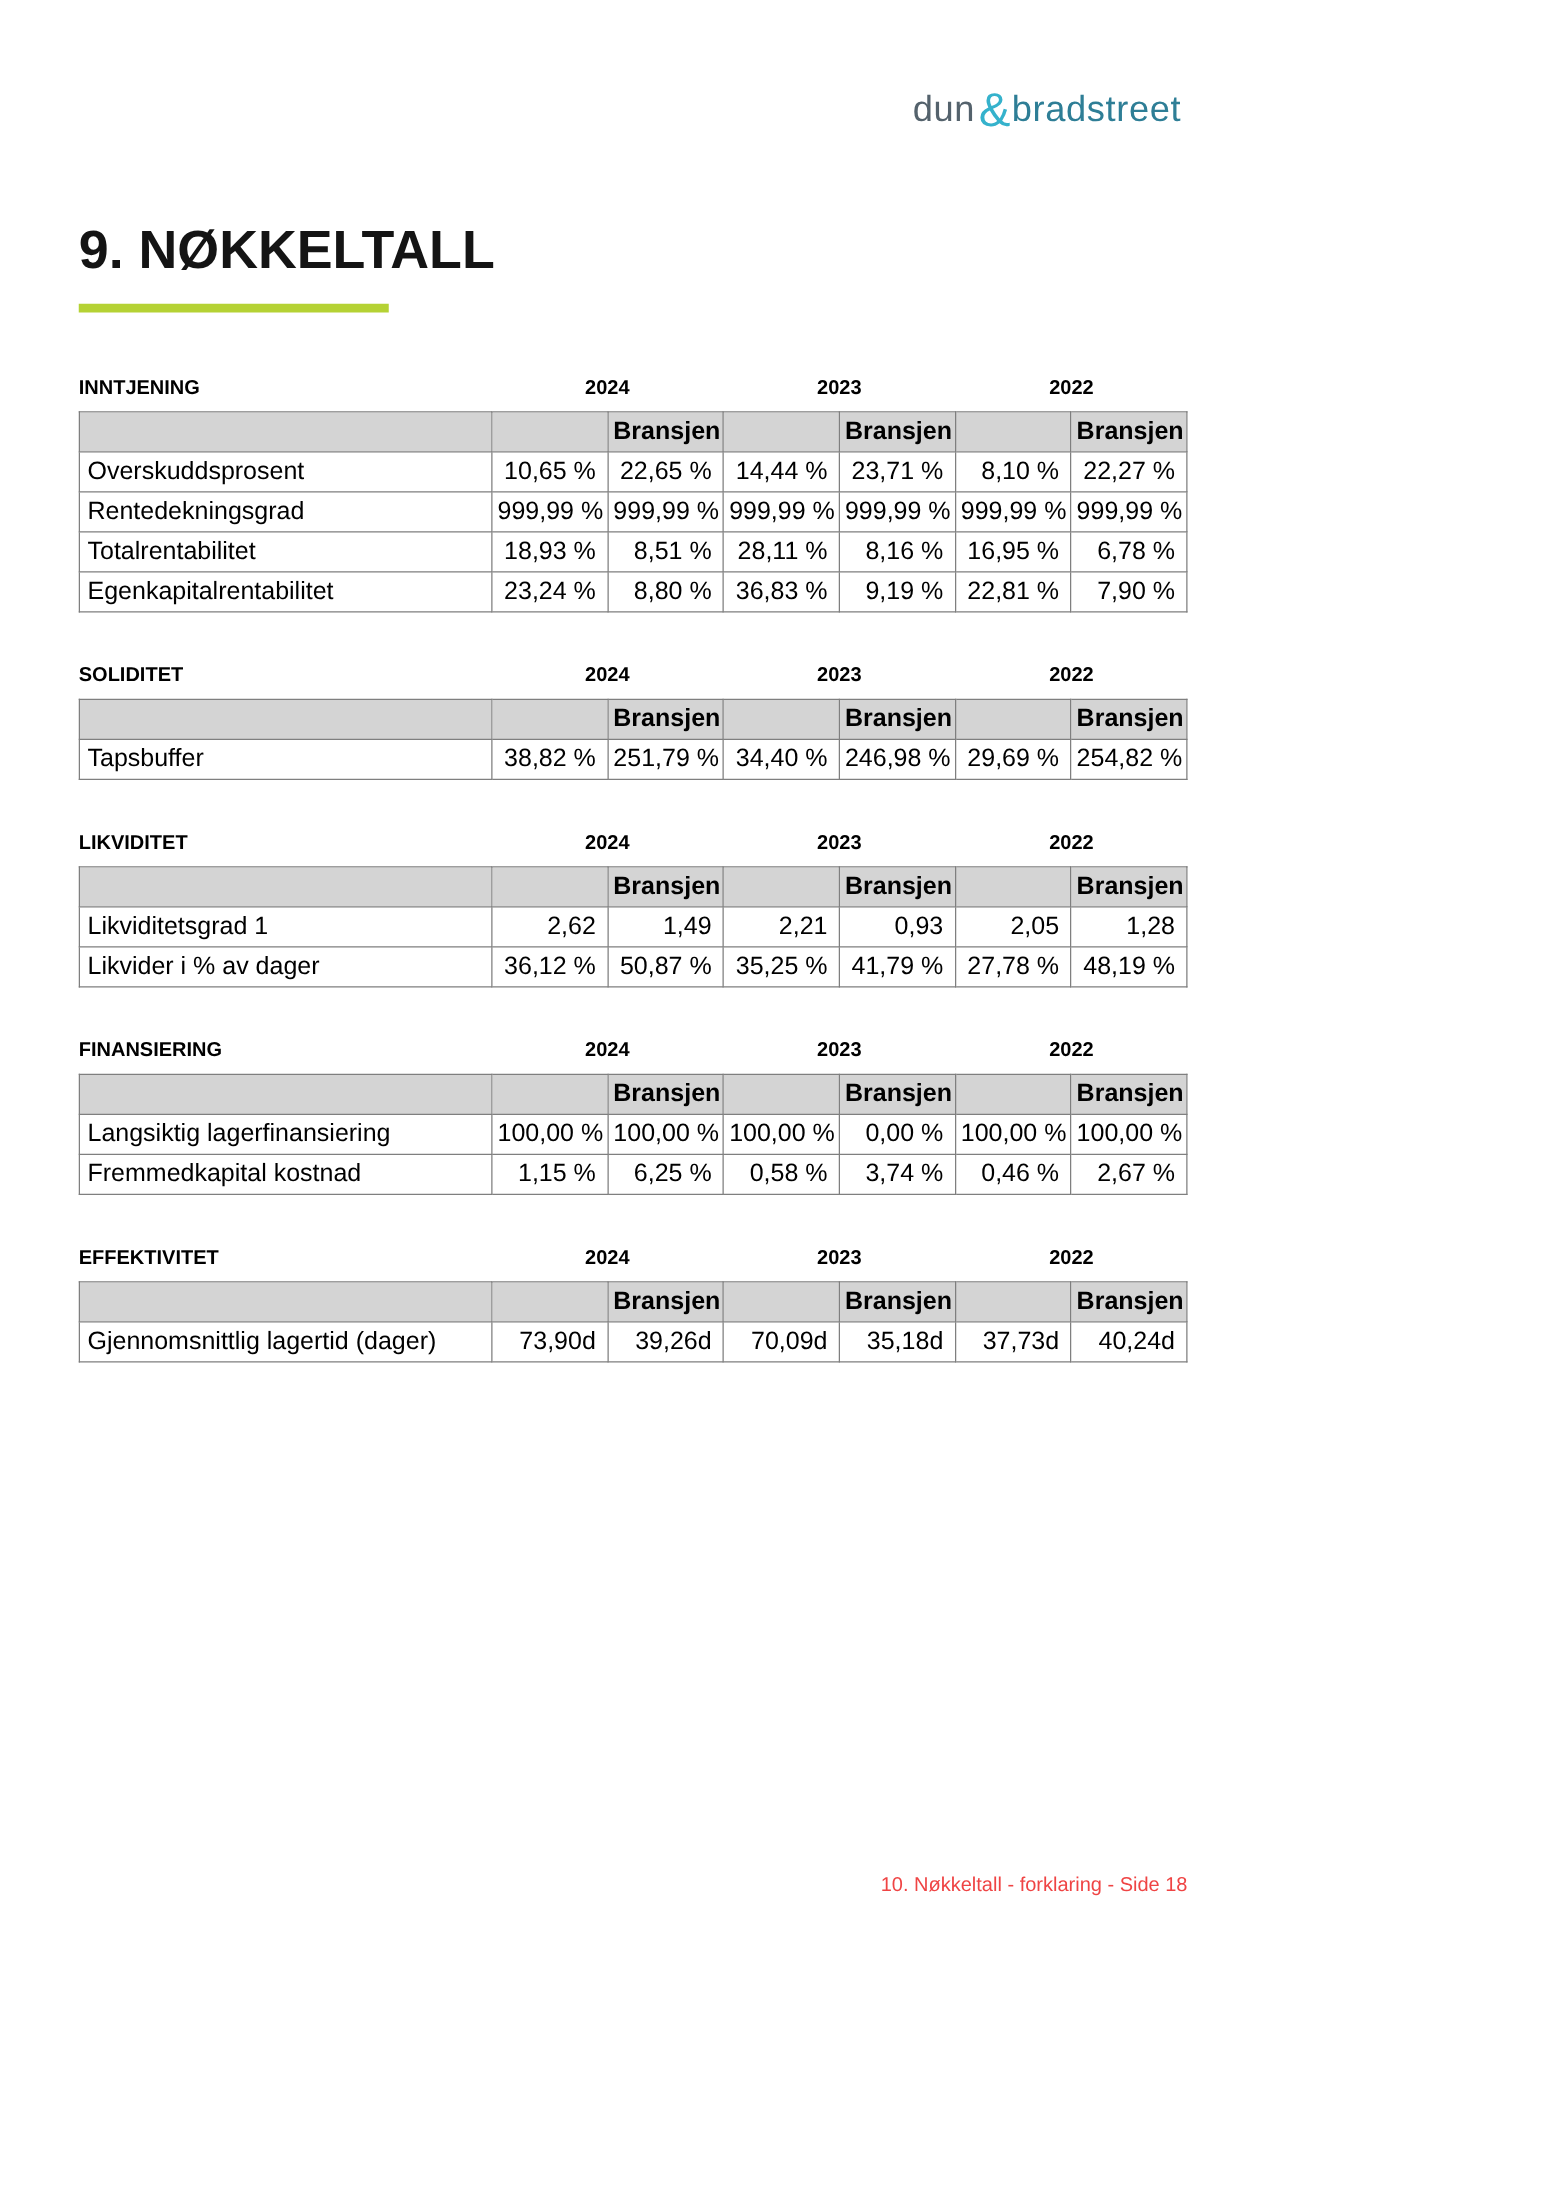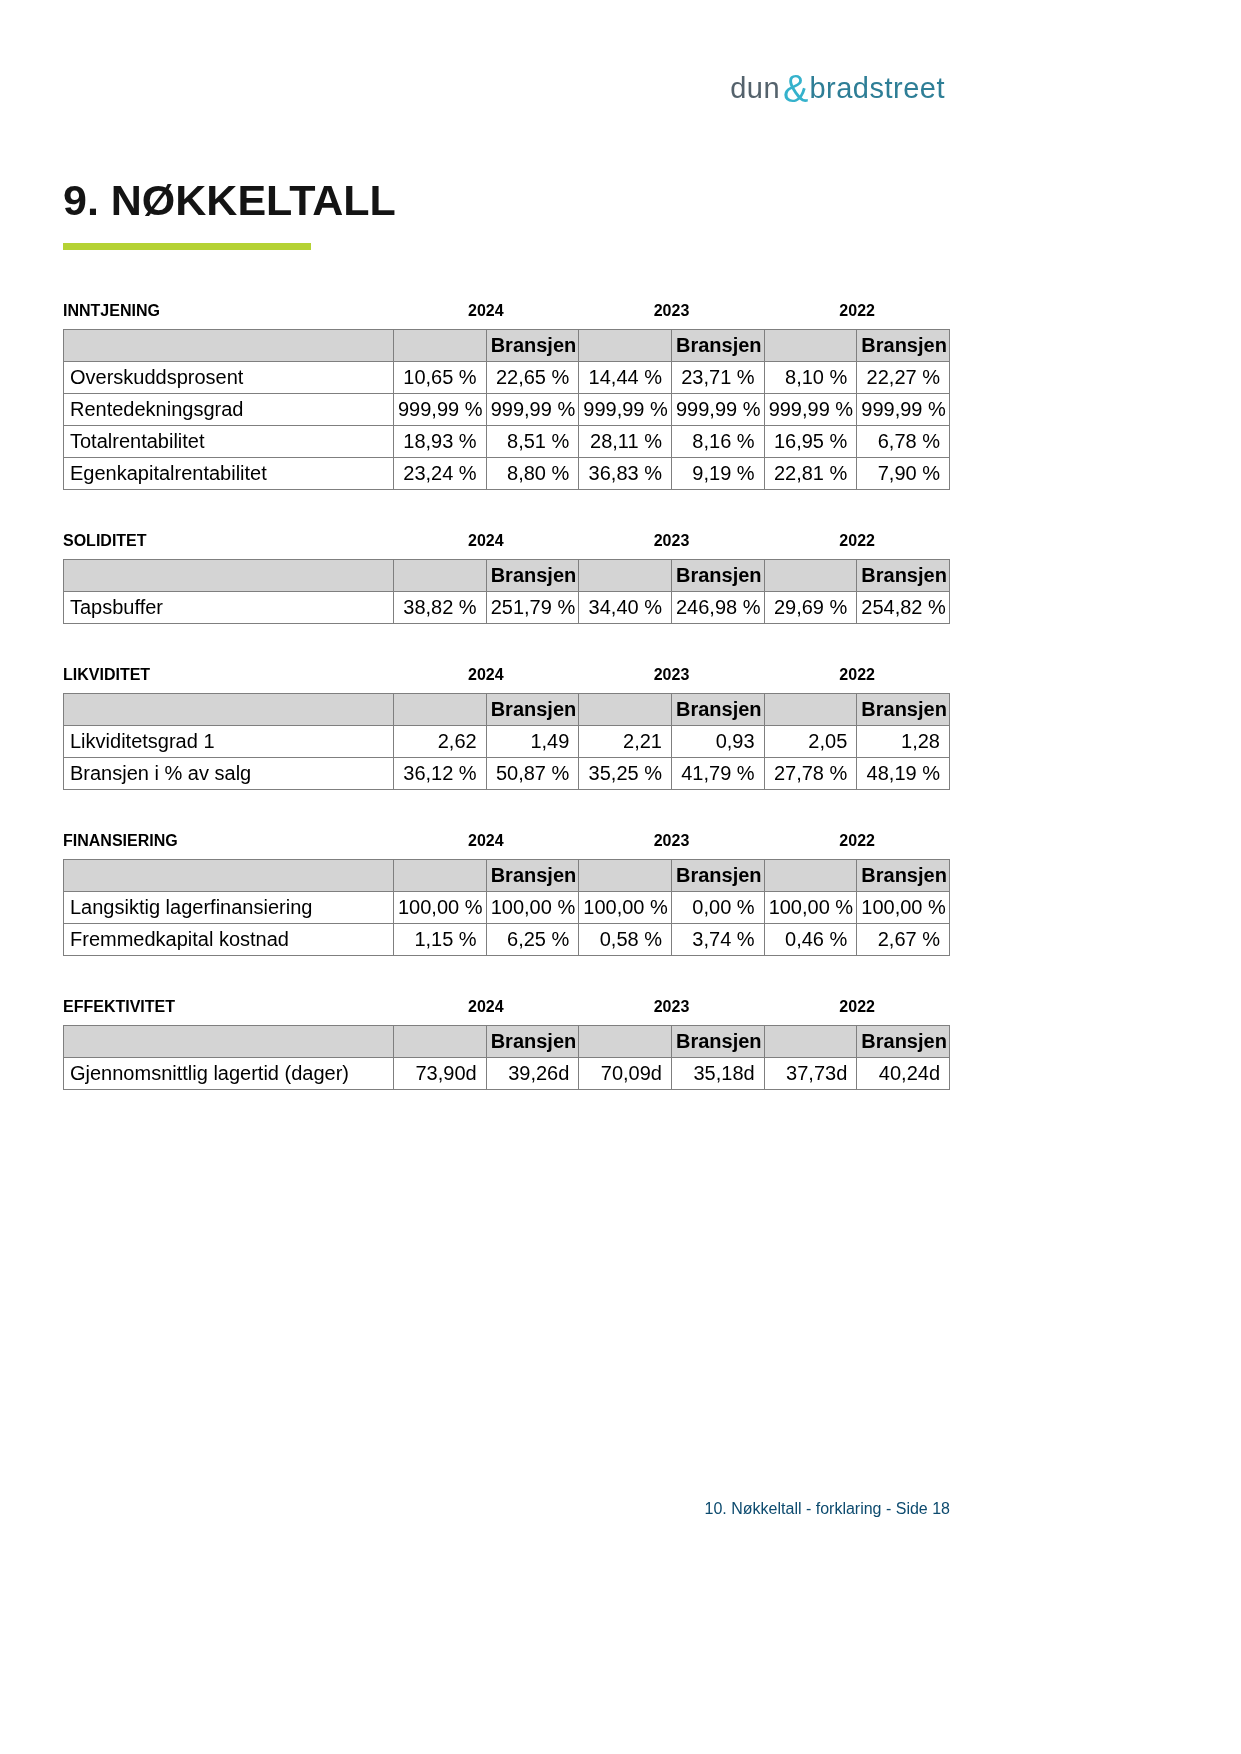--- a/index.html
+++ b/index.html
@@ -101,21 +101,21 @@
   .kv-table tbody td { height: 29px; background: #ffffff; }
   .cell-label { text-align: left; padding: 4px 6px; }
   .cell-num { text-align: right; padding: 4px 9px 4px 4px; }
 
   
   .footer {
     position: absolute;
     top: 1500px;
     right: 291px;
     font-size: 16px;
-    color: #0c4a6e;
+    color: #ef4444;
   }
 </style>
 </head>
 <body>
 
 <div class="page">
 
   <div class="logo">
     <span class="logo-dun">dun</span><span class="logo-amp">&amp;</span><span class="logo-bradstreet">bradstreet</span>
   </div>
@@ -268,21 +268,21 @@
           <tr>
             <td class="cell-label">Likviditetsgrad 1</td>
             <td class="cell-num">2,62</td>
             <td class="cell-num">1,49</td>
             <td class="cell-num">2,21</td>
             <td class="cell-num">0,93</td>
             <td class="cell-num">2,05</td>
             <td class="cell-num">1,28</td>
           </tr>
           <tr>
-            <td class="cell-label">Bransjen i % av salg</td>
+            <td class="cell-label">Likvider i % av dager</td>
             <td class="cell-num">36,12 %</td>
             <td class="cell-num">50,87 %</td>
             <td class="cell-num">35,25 %</td>
             <td class="cell-num">41,79 %</td>
             <td class="cell-num">27,78 %</td>
             <td class="cell-num">48,19 %</td>
           </tr>
         </tbody>
       </table>
     </section>

